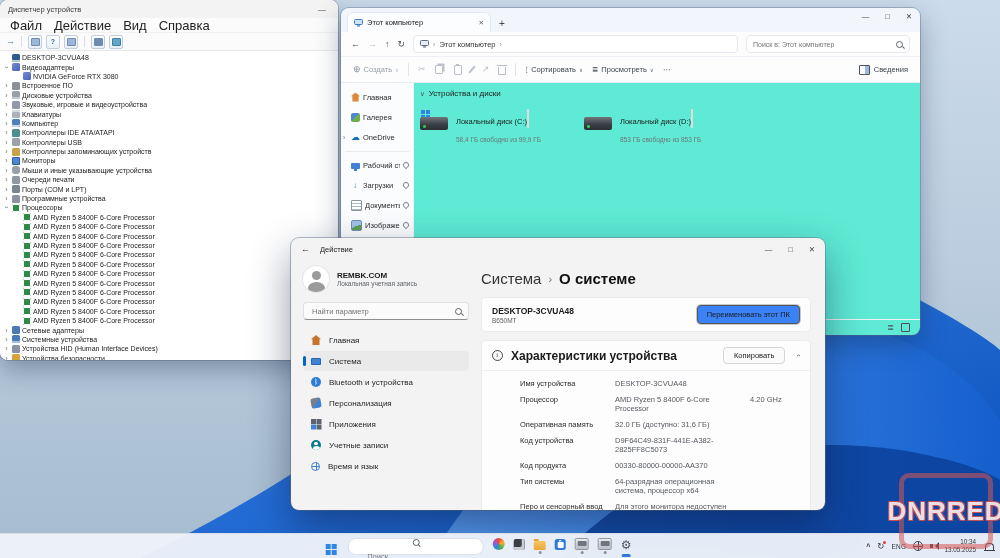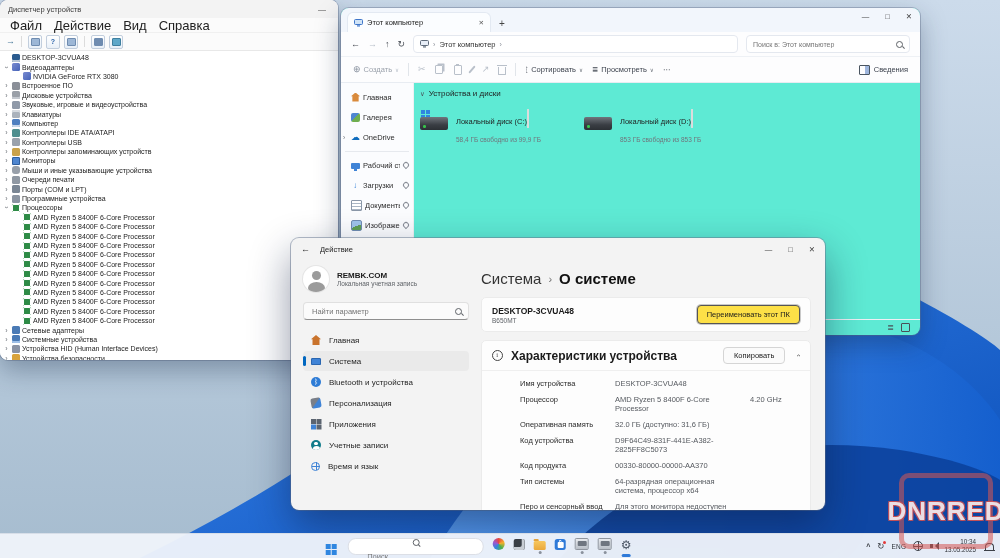--- a/index.html
+++ b/index.html
@@ -165,21 +165,21 @@
   .nic-time::after{content:"";position:absolute;left:50%;top:-0.5px;bottom:-0.5px;width:1px;background:#3f83d6;}
   .st-main{flex:1;padding:6px 14px 0 4px;min-width:0;}
   .st-h1{font-size:15px;color:#1a1a1a;margin:4px 0 10px;display:flex;align-items:center;gap:7px;}
   .st-h1 .bc-parent{font-weight:normal;color:#333;}
   .st-h1 .bc-sep{color:#707070;font-size:11px;}
   .st-h1 .bc-cur{font-weight:bold;color:#111;}
   .card{background:#fdfdfd;border:1px solid #ebebeb;border-radius:5px;}
   .card-dev{display:flex;align-items:center;justify-content:space-between;padding:7px 10px;margin-bottom:8px;}
   .cd-name{font-size:8.5px;font-weight:bold;color:#1b1b1b;}
   .cd-model{font-size:6.5px;color:#5f6368;margin-top:1px;}
-  .btn-rename{font-family:inherit;font-size:7.5px;color:#1b1b1b;background:#fde047;border:1px solid #555;box-shadow:0 0 0 1px #c9c9c9;border-radius:4px;padding:4px 9px;}
+  .btn-rename{font-family:inherit;font-size:7.5px;color:#1b1b1b;background:#3b82f6;border:1px solid #555;box-shadow:0 0 0 1px #c9c9c9;border-radius:4px;padding:4px 9px;}
   .card-specs{margin-bottom:8px;}
   .cs-head{display:flex;align-items:center;gap:8px;padding:6px 10px;border-bottom:1px solid #efefef;}
   .info-ico{width:9px;height:9px;border:1px solid #444;border-radius:50%;flex:none;position:relative;}
   .info-ico::before{content:"i";position:absolute;left:3.2px;top:0;font-size:6.5px;color:#444;font-family:"Liberation Serif",serif;}
   .cs-title{flex:1;font-size:12px;font-weight:bold;color:#1b1b1b;}
   .btn-copy{font-family:inherit;font-size:7.5px;color:#1b1b1b;background:#fbfbfb;border:1px solid #d5d5d5;border-radius:4px;padding:3px 10px;}
   .cs-chev{color:#444;font-size:8px;transform:rotate(-90deg);margin-left:4px;}
   .cs-rows{padding:5px 10px 6px 38px;}
   .sp-row{display:flex;font-size:7.5px;line-height:1.25;padding:3.2px 0;}
   .sp-label{width:95px;flex:none;color:#2b2b2b;}

